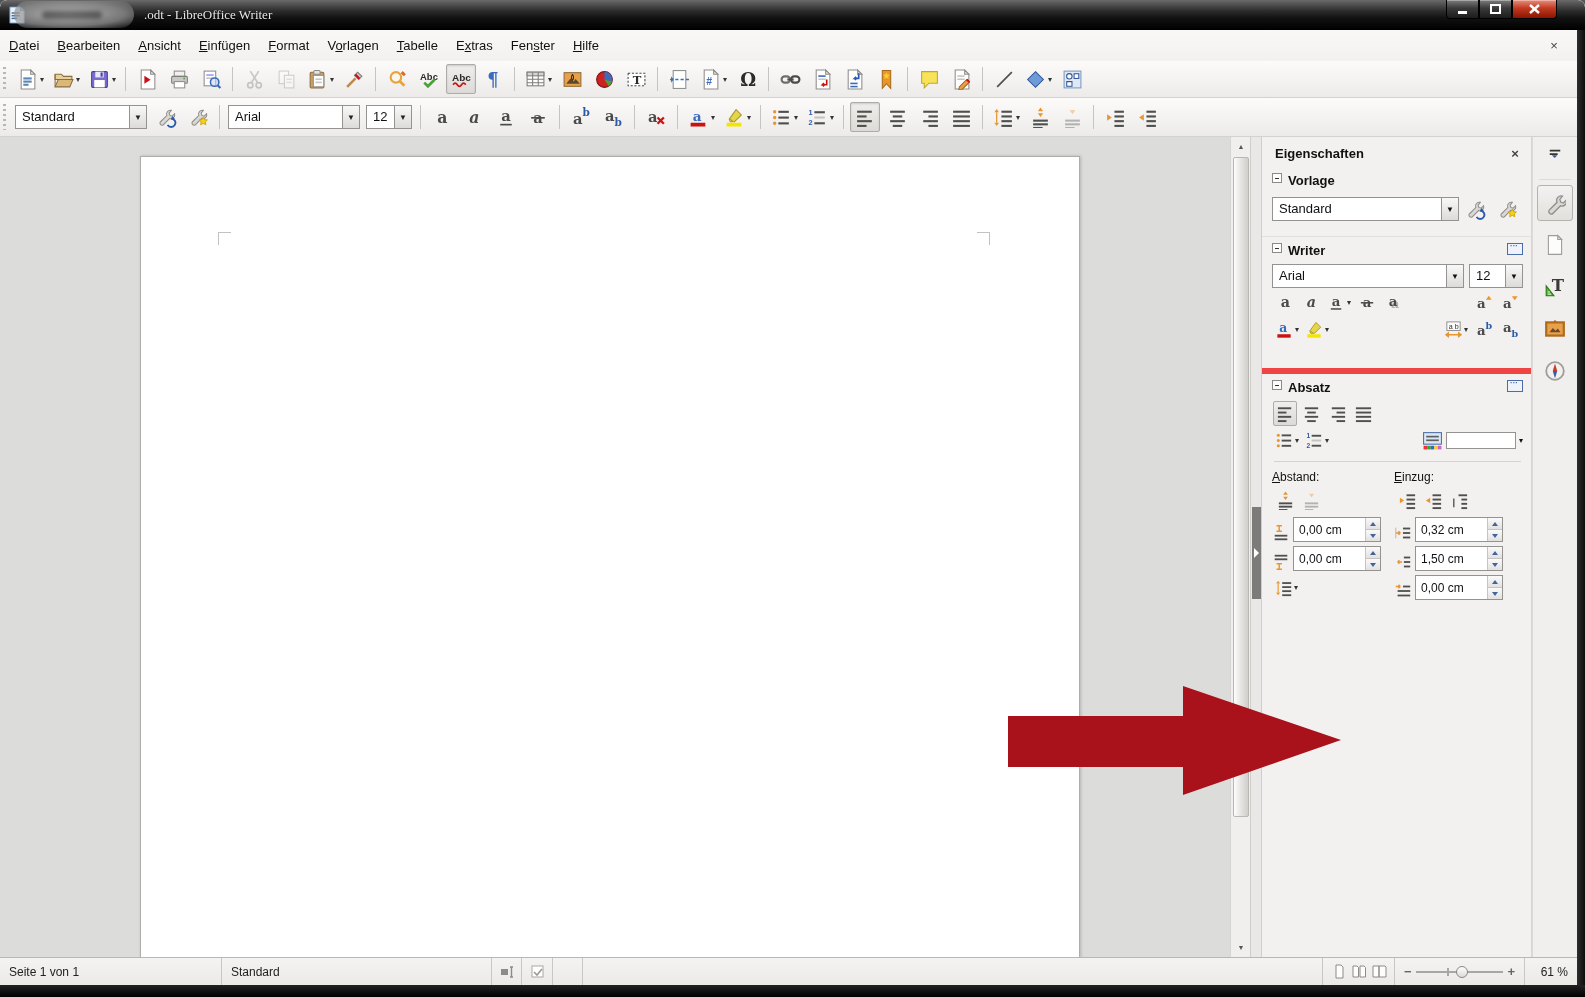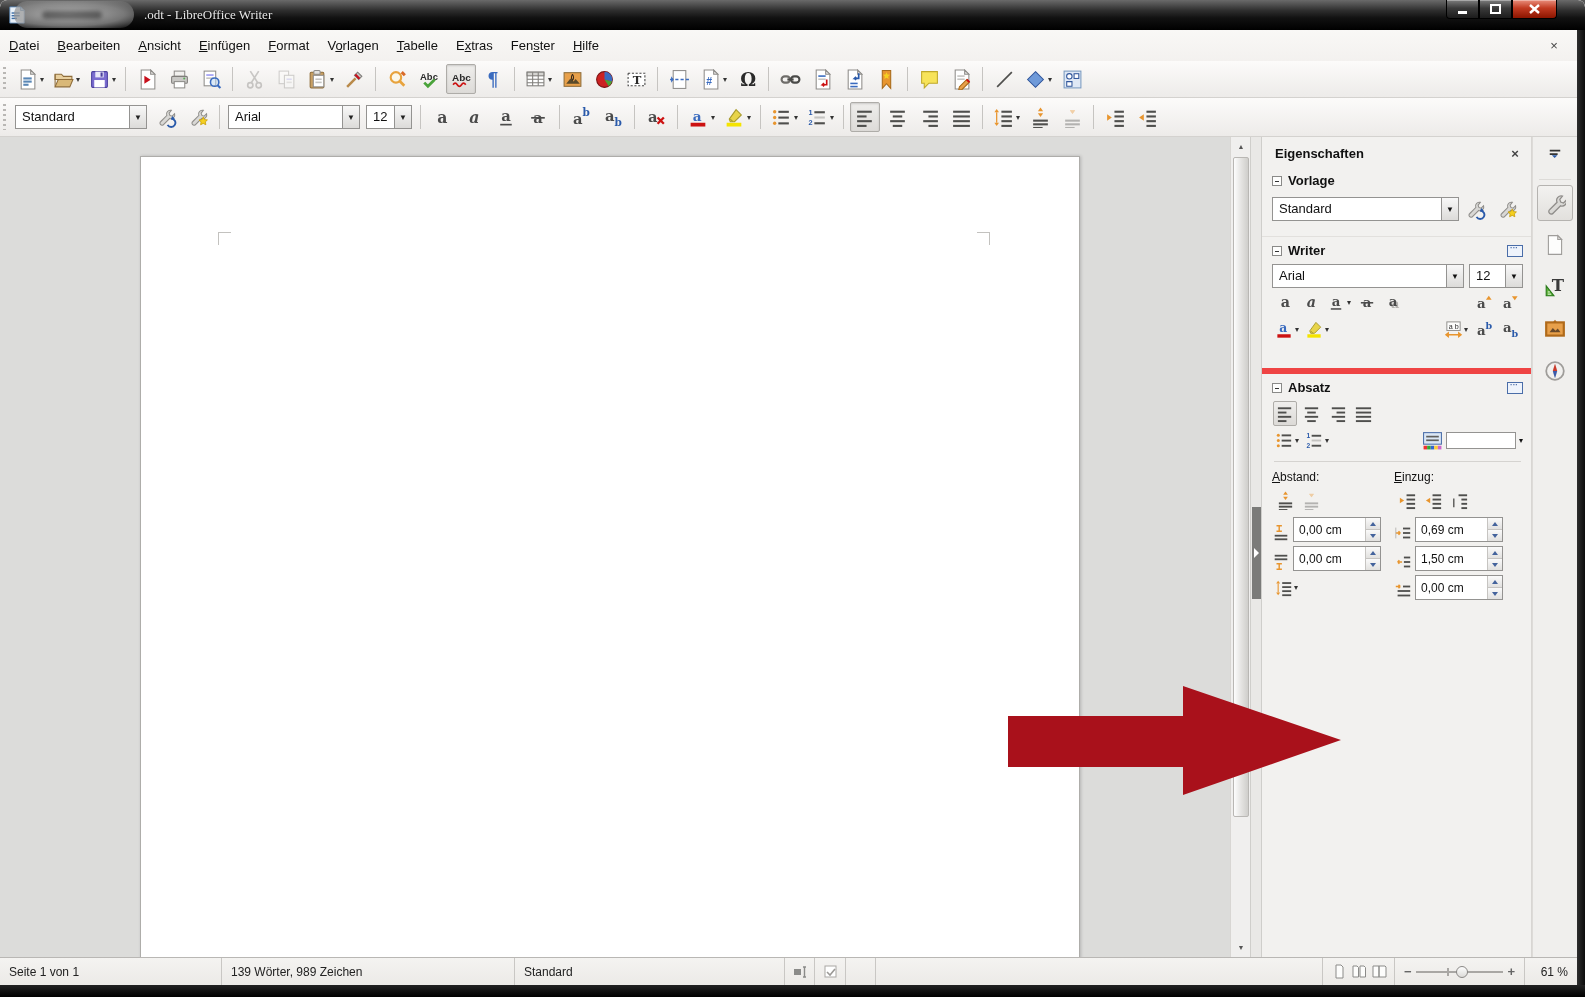--- a/index.html
+++ b/index.html
@@ -73,21 +73,21 @@
   .splitter{position:absolute;left:1250px;top:0;width:12px;height:100%;background:#e9e8e6;border-left:1px solid #cfcecb;border-right:1px solid #cfcecb;}
   .split-handle{position:absolute;left:1px;top:370px;width:9px;height:92px;background:#7b7b79;display:flex;align-items:center;justify-content:center;}
   .split-handle:after{content:"";width:0;height:0;border-left:5px solid #fff;border-top:5px solid transparent;border-bottom:5px solid transparent;}
 
   
   .sidebar{position:absolute;left:1262px;top:0;width:270px;height:100%;background:#f2f1ef;border-right:1px solid #d8d6d3;
     font-size:13px;color:#111;}
   .sb-header{display:flex;align-items:center;padding:9px 8px 6px 13px;font-weight:bold;}
   .sb-header .x{margin-left:auto;color:#444;font-size:13px;width:16px;text-align:center;}
   .sb-sect{padding:2px 8px 4px 10px;}
-  .sb-title-row{display:flex;align-items:center;margin:4px 0 6px 0;font-weight:bold;}
+  .sb-title-row{display:flex;align-items:flex-start;margin:4px 0 6px 0;font-weight:bold;}
   .collapser{width:10px;height:10px;border:1px solid #8a8a88;background:#fdfdfc;margin-right:6px;position:relative;flex:0 0 auto;}
   .collapser:after{content:"";position:absolute;left:2px;top:4px;width:4px;height:1px;background:#333;}
   .launcher{margin-left:auto;width:16px;height:12px;border:1px solid #4a6da8;background:#eef3fb;position:relative;}
   .launcher:after{content:"···";position:absolute;left:2px;top:-3px;font-size:8px;color:#4a6da8;letter-spacing:0;}
   .sb-row{display:flex;align-items:center;margin:2px 0;}
   .sb-row .spacer{flex:1;}
   .sb-btn{position:relative;border:1px solid transparent;background:transparent;height:25px;min-width:24px;
     display:flex;align-items:center;justify-content:center;padding:1px;border-radius:2px;margin:0 1px;}
   .sb-btn.active{border-color:#aeaca8;background:linear-gradient(#efeeec,#dcdad7);}
   .sb-btn.disabled{opacity:.38;}
@@ -1151,21 +1151,21 @@
               <span class="ic ficon" id="ic-ind-before">
                   <svg viewBox="0 0 20 20">
                     <path d="M2 10 h5 M7 10 l-2-2 M7 10 l-2 2" stroke="#e8952e" stroke-width="1.6" fill="none"></path>
                     <rect x="10" y="4" width="8" height="2" fill="#4f4f4d"></rect>
                     <rect x="10" y="9" width="8" height="2" fill="#4f4f4d"></rect>
                     <rect x="10" y="14" width="8" height="2" fill="#4f4f4d"></rect>
                     <path d="M2 4 v12" stroke="#b5b3b0"></path>
                   </svg>
                 </span>
               <span class="numfield">
-                <span class="val">0,69 cm</span>
+                <span class="val">0,32 cm</span>
                 <span class="spin">
                     <i class="up"></i>
                     <i class="dn"></i>
                   </span>
               </span>
             </div>
             <div class="fieldrow">
               <span class="ic ficon" id="ic-ind-after">
                   <svg viewBox="0 0 20 20">
                     <path d="M9 10 h-5 M4 10 l2-2 M4 10 l2 2" stroke="#e8952e" stroke-width="1.6" fill="none"></path>
@@ -1258,21 +1258,20 @@
                 <path d="M10 16.5 L12 10 H8 Z" fill="#3a5aaa"></path>
               </svg>
             </span>
           </button>
         </span>
     </div>
   </div>
 
   <div class="statusbar">
     <div class="scell" style="width:222px">Seite 1 von 1</div>
-    <div class="scell" style="width:293px">139 Wörter, 989 Zeichen</div>
     <div class="scell" style="width:270px">Standard</div>
     <div class="scell iconcell" style="width:30px">
       <svg width="14" height="12" viewBox="0 0 14 12">
           <rect x="1" y="3" width="7" height="6" fill="#8b8b89"></rect>
           <path d="M10 1 h3 M11.5 1 v10 M10 11 h3" stroke="#8b8b89" stroke-width="1.4" fill="none"></path>
         </svg>
     </div>
     <div class="scell iconcell" style="width:31px">
       <svg width="13" height="13" viewBox="0 0 13 13">
           <rect x="1" y="1" width="11" height="11" fill="#fff" stroke="#a9a7a4"></rect>

